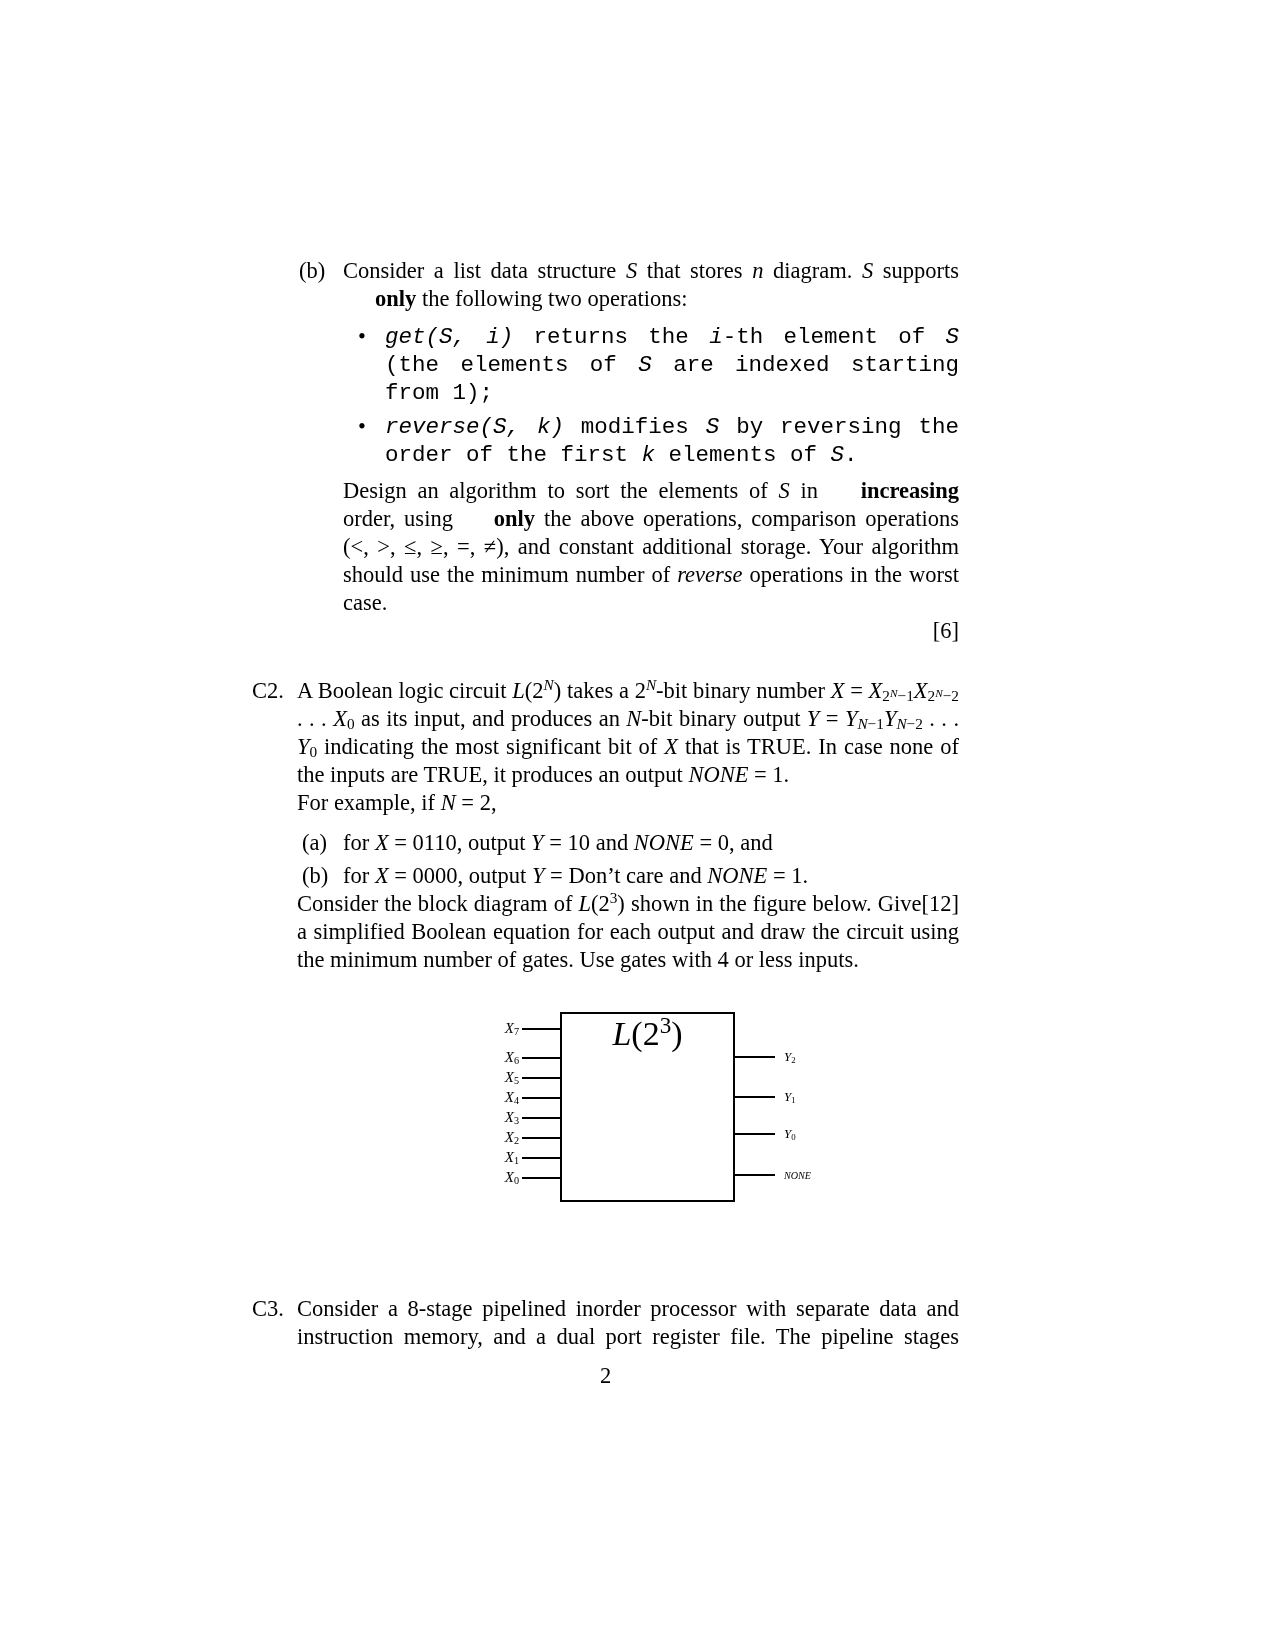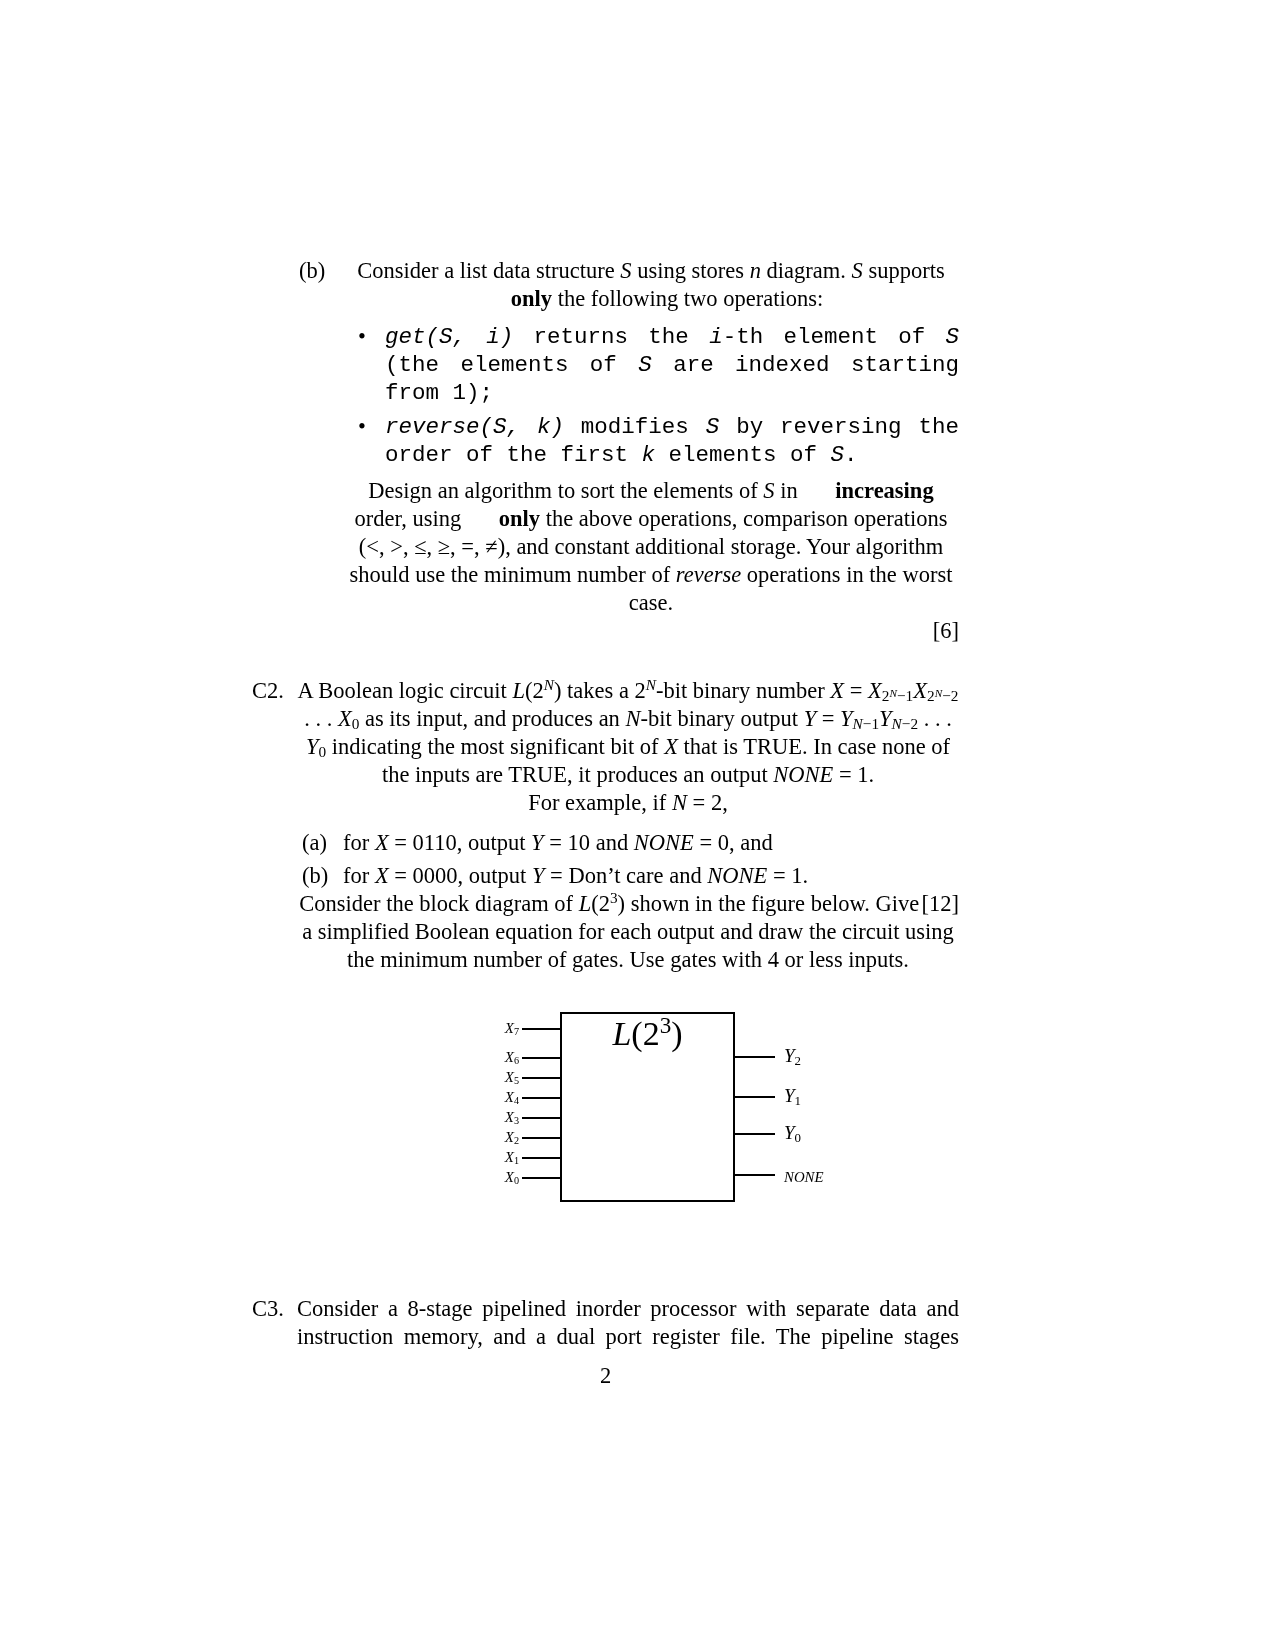--- a/index.html
+++ b/index.html
@@ -4,21 +4,21 @@
 <style>
   html,body{margin:0;padding:0;}
   body{
     width:1275px;height:1651px;background:#ffffff;position:relative;
     font-family:"Liberation Serif","DejaVu Serif",serif;
     font-size:22.5px;line-height:28px;color:#000;
   }
   .page{position:absolute;inset:0;overflow:hidden;background:#fff;}
   .content{position:absolute;left:252px;top:257px;width:707px;}
   .j{text-align:justify;}
-  p.para{margin:0;text-align:center;}
+  p.para{margin:0;}
 
   
   .s-i{font-style:italic;}
   .s-b{font-weight:bold;margin-left:32px;}
   .s-sub{font-size:68%;vertical-align:-0.22em;line-height:1;}
   .s-subi{font-size:68%;vertical-align:-0.22em;line-height:1;font-style:italic;}
   .s-sup{font-size:68%;vertical-align:0.5em;line-height:1;}
   .s-supi{font-size:68%;vertical-align:0.5em;line-height:1;font-style:italic;}
   .s-subsup{font-size:50%;vertical-align:0.12em;line-height:1;font-style:italic;}
   .s-is{font-style:italic;font-size:78%;}
@@ -55,37 +55,37 @@
     position:absolute;left:263px;top:0;width:171px;height:186px;
     border:2px solid #000;display:flex;justify-content:center;
     background:#fff;
   }
   .fig-box-label{font-size:34px;line-height:1;}
   .fig-in-row{position:absolute;left:186px;width:77px;height:20px;display:flex;align-items:center;}
   .fig-in-label{flex:none;width:36px;text-align:right;font-size:15px;line-height:1;padding-right:3px;}
   .fig-in-wire{flex:1;border-top:2px solid #000;height:0;}
   .fig-out-row{position:absolute;left:436px;height:20px;display:flex;align-items:center;}
   .fig-out-wire{width:42px;flex:none;border-top:2px solid #000;height:0;}
-  .fig-out-label{padding-left:9px;font-size:19px;line-height:1;}
+  .fig-out-label{padding-left:9px;font-size:13px;line-height:1;}
 
   
   .c3-line{text-align:justify;text-align-last:justify;}
 
   .pagenum{position:absolute;left:252px;width:707px;top:1362px;text-align:center;}
 </style>
 </head>
 <body>
 
 <div class="page">
   <div class="content">
 
     <div class="item-b">
       <span class="qlabel">(b)</span>
       <div class="qbody">
-        <p class="para j"><span>Consider a list data structure </span><span class="s-i">S</span><span> using stores </span><span class="s-i">n</span><span> diagram.  </span><span class="s-i">S</span><span> supports </span><span class="s-b">only</span><span> the following two operations:</span></p>
+        <p class="para j"><span>Consider a list data structure </span><span class="s-i">S</span><span> that stores </span><span class="s-i">n</span><span> diagram.  </span><span class="s-i">S</span><span> supports </span><span class="s-b">only</span><span> the following two operations:</span></p>
         <div class="operations-list">
           <div class="bullet-item">
             <span class="bullet-glyph">•</span>
             <div class="bullet-text"><span class="s-i">get(S, i)</span><span> returns the </span><span class="s-i">i</span><span>-th element of </span><span class="s-i">S</span><span> (the elements of </span><span class="s-i">S</span><span> are indexed starting from 1);</span></div>
           </div>
           <div class="bullet-item">
             <span class="bullet-glyph">•</span>
             <div class="bullet-text"><span class="s-i">reverse(S, k)</span><span> modifies </span><span class="s-i">S</span><span> by reversing the order of the first </span><span class="s-i">k</span><span> elements of </span><span class="s-i">S</span><span>.</span></div>
           </div>
         </div>

